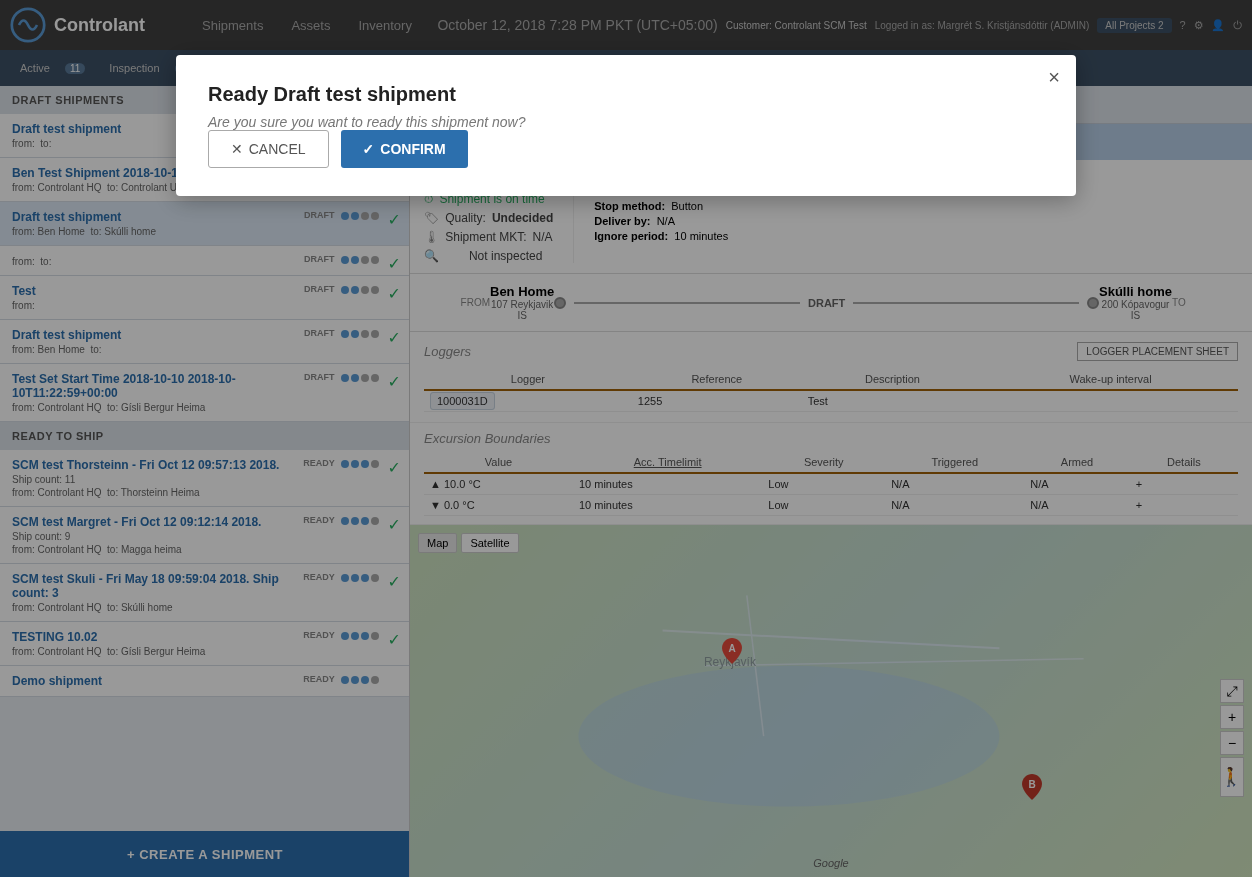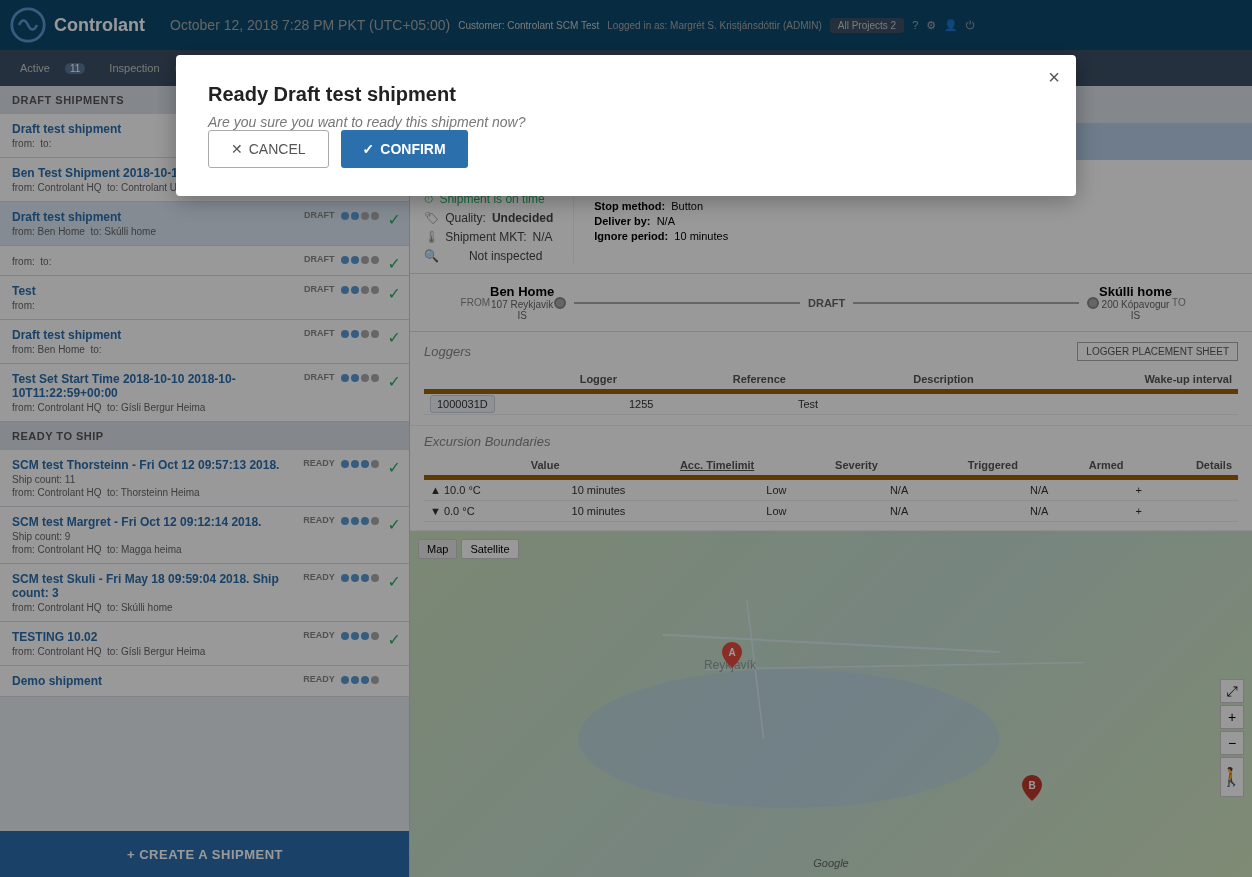--- a/index.html
+++ b/index.html
@@ -1,20 +1,20 @@
 <!DOCTYPE html>
 <html><head>
   <meta charset="utf-8">
   <style>
     * { box-sizing: border-box; margin: 0; padding: 0; }
     body { font-family: Arial, sans-serif; font-size: 13px; background: #e8edf2; overflow: hidden; width: 1252px; height: 877px; position: relative; }
 
     
     .top-bar {
-      background: #0c4a6e;
+      background: #404040;
       height: 50px;
       display: flex;
       align-items: center;
       padding: 0 10px;
       color: #ccc;
       font-size: 11px;
       position: relative;
       z-index: 1;
     }
     .logo-area {
@@ -352,25 +352,25 @@
       align-items: center;
       gap: 6px;
       font-weight: bold;
     }
     .table-grid {
       width: 100%;
       border-collapse: collapse;
       font-size: 11px;
     }
     .table-grid th {
-      text-align: right;
-      border-bottom: 5px solid #a16207;
+      text-align: center;
+      border-bottom: 2px solid #a16207;
       padding: 4px 6px;
       color: #555;
-      font-weight: bold;
+      font-weight: normal;
     }
     .table-grid td {
       padding: 4px 6px;
       border-bottom: 1px solid #eee;
       color: #333;
     }
     .logger-id-badge {
       background: #eef2f7;
       border: 1px solid #c8d4e0;
       padding: 2px 6px;
@@ -385,20 +385,25 @@
 </head>
 <body>
 
 <div class="top-bar">
   <div class="logo-area">
     <svg class="logo-icon" viewBox="0 0 40 40">
       <circle cx="20" cy="20" r="18" fill="none" stroke="#5b9bd5" stroke-width="3"></circle>
       <path d="M10 20 Q15 10 20 20 Q25 30 30 20" stroke="#5b9bd5" stroke-width="3" fill="none"></path>
     </svg>
     <span>Controlant</span>
+  </div>
+  <div class="top-nav">
+    <span class="top-nav-item">Shipments</span>
+    <span class="top-nav-item">Assets</span>
+    <span class="top-nav-item">Inventory</span>
   </div>
   <div class="top-right">
     <span style="font-size:14px; color:#aaa;">October 12, 2018 7:28 PM PKT (UTC+05:00)</span>
     <span style="font-size:10px; color:#ccc;">Customer: Controlant SCM Test</span>
     <span style="font-size:10px; color:#aaa;">Logged in as: Margrét S. Kristjánsdóttir (ADMIN)</span>
     <span style="background:#3d5166; padding:2px 8px; border-radius:3px; font-size:10px; color:#ccc;">All Projects 2</span>
     <span style="color:#aaa;">?</span>
     <span style="color:#aaa;">⚙</span>
     <span style="color:#aaa;">👤</span>
     <span style="color:#aaa;">⏻</span>

